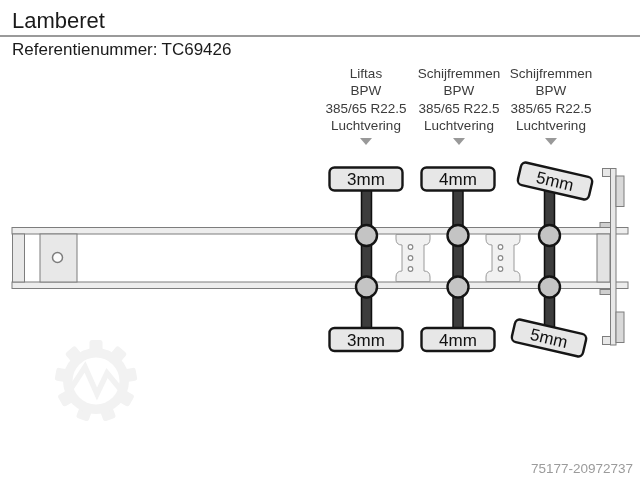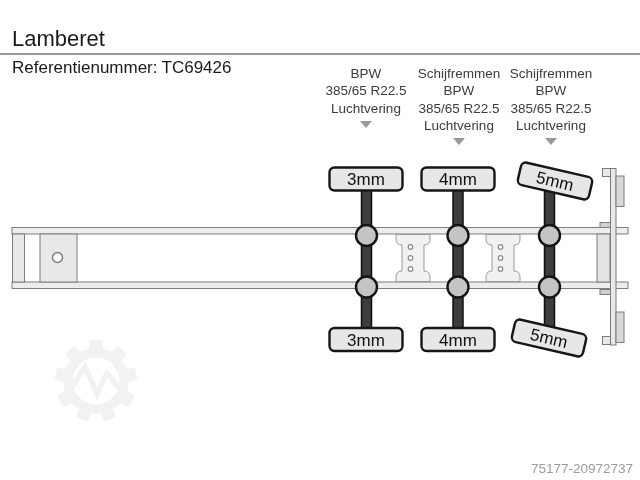--- a/index.html
+++ b/index.html
@@ -5,21 +5,21 @@
   html,body{margin:0;padding:0;}
   body{
     width:640px;height:480px;position:relative;overflow:hidden;
     background:#ffffff;
     font-family:"Liberation Sans", sans-serif;
     color:#1a1a1a;
   }
   
   .header{position:absolute;top:0;left:0;width:640px;z-index:3;}
   .page-title{
-    margin:0;padding:27px 0 2px 12px;
+    margin:0;padding:9px 0 2px 12px;
     font-size:22px;line-height:24px;font-weight:400;color:#1a1a1a;
   }
   .title-rule{border-bottom:2px solid #9a9a9a;width:640px;height:0;}
   .reference-line{
     padding:5px 0 0 12px;font-size:17px;line-height:15px;color:#1a1a1a;
   }
   .reference-line .ref-value{margin-left:4px;}
   
   .axle-col{
     position:absolute;top:65px;width:150px;z-index:3;
@@ -151,20 +151,21 @@
 
 <div class="header">
   <h1 class="page-title">Lamberet</h1>
   <div class="title-rule"></div>
   <div class="reference-line">
     <span>Referentienummer:</span><span class="ref-value">TC69426</span>
   </div>
 </div>
 
 <div class="axle-col axle-col-1">
+  <div>Liftas</div>
   <div>BPW</div>
   <div>385/65 R22.5</div>
   <div>Luchtvering</div>
   <div class="tri-down"></div>
 </div>
 <div class="axle-col axle-col-2">
   <div>Schijfremmen</div>
   <div>BPW</div>
   <div>385/65 R22.5</div>
   <div>Luchtvering</div>

